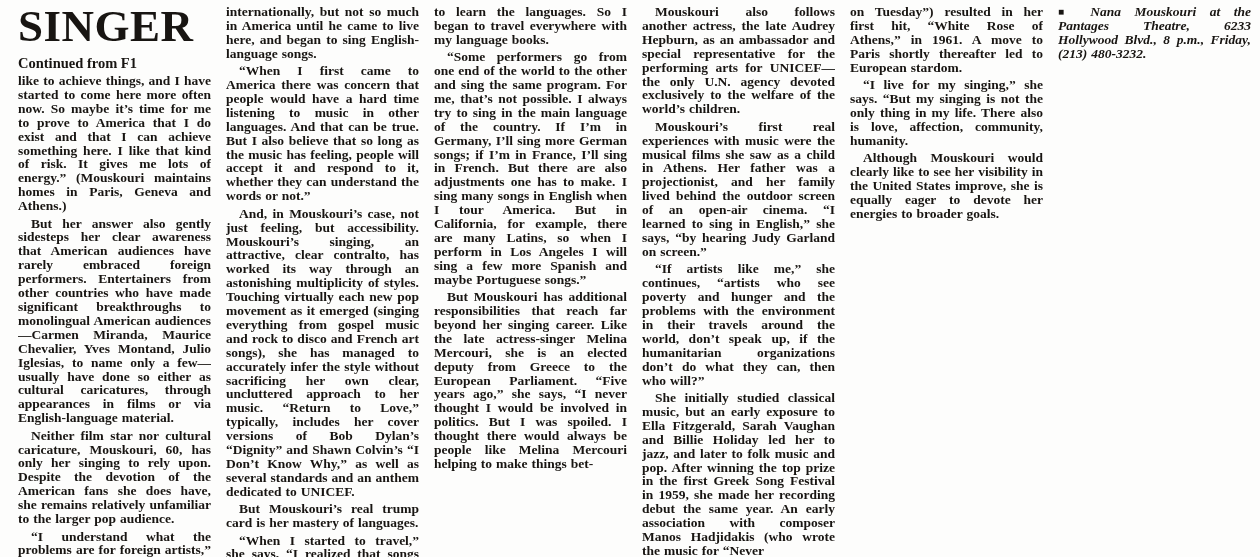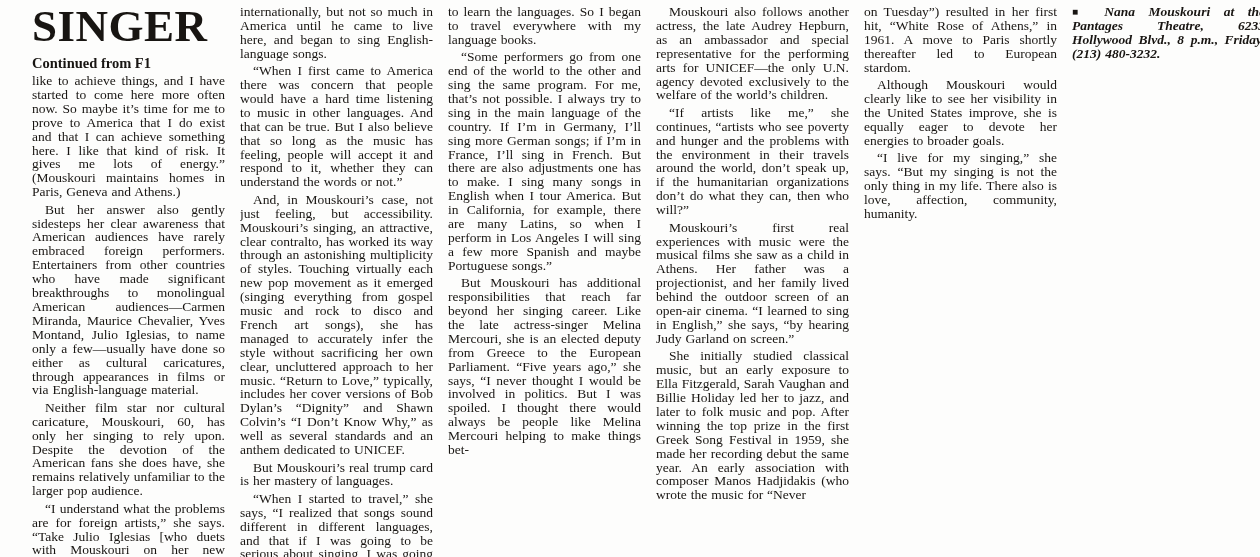--- a/index.html
+++ b/index.html
@@ -7,21 +7,21 @@
     padding: 0;
     width: 1260px;
     height: 557px;
     overflow: hidden;
     background: #fdfdfc;
   }
   .page {
     box-sizing: border-box;
     width: 1141px;
     height: 557px;
-    padding: 5px 8px 0 32px;
+    padding: 5px 8px 0 18px;
     font-family: "Liberation Serif", serif;
     color: #181512;
   }
   .columns {
     display: flex;
     gap: 15px;
     align-items: flex-start;
   }
   .col {
     flex: 0 0 193px;
@@ -43,20 +43,21 @@
     margin: 0 0 3px 0;
     font-family: Liberation Serif, serif;
   }
   .paras p {
     margin: 0 0 3.5px 0;
     font-size: 13.5px;
     line-height: 13.9px;
     text-align: justify;
     word-spacing: 0.6px;
     hyphens: auto;
+    font-weight: bold;
     -webkit-hyphens: auto;
   }
   .paras p.indent { text-indent: 13px; }
   .paras p.tagline {
     font-style: italic;
     font-weight: 700;
     text-align: justify;
   }
   .bullet {
     font-style: normal;
@@ -96,31 +97,31 @@
       <div class="paras">
           <p>to learn the languages. So I began to travel everywhere with my language books.</p>
           <p class="indent">“Some performers go from one end of the world to the other and sing the same program. For me, that’s not possible. I always try to sing in the main language of the country. If I’m in Germany, I’ll sing more German songs; if I’m in France, I’ll sing in French. But there are also adjustments one has to make. I sing many songs in English when I tour America. But in California, for example, there are many Latins, so when I perform in Los Angeles I will sing a few more Spanish and maybe Portuguese songs.”</p>
           <p class="indent">But Mouskouri has additional responsibilities that reach far beyond her singing career. Like the late actress-singer Melina Mercouri, she is an elected deputy from Greece to the European Parliament. “Five years ago,” she says, “I never thought I would be involved in politics. But I was spoiled. I thought there would always be people like Melina Mercouri helping to make things bet-</p>
         </div>
     </section>
 
     <section class="col">
       <div class="paras">
           <p class="indent">Mouskouri also follows another actress, the late Audrey Hepburn, as an ambassador and special representative for the performing arts for UNICEF—the only U.N. agency devoted exclusively to the welfare of the world’s children.</p>
+          <p class="indent">Mouskouri’s first real experiences with music were the musical films she saw as a child in Athens. Her father was a projectionist, and her family lived behind the outdoor screen of an open-air cinema. “I learned to sing in English,” she says, “by hearing Judy Garland on screen.”</p>
           <p class="indent">“If artists like me,” she continues, “artists who see poverty and hunger and the problems with the environment in their travels around the world, don’t speak up, if the humanitarian organizations don’t do what they can, then who will?”</p>
-          <p class="indent">Mouskouri’s first real experiences with music were the musical films she saw as a child in Athens. Her father was a projectionist, and her family lived behind the outdoor screen of an open-air cinema. “I learned to sing in English,” she says, “by hearing Judy Garland on screen.”</p>
           <p class="indent">She initially studied classical music, but an early exposure to Ella Fitzgerald, Sarah Vaughan and Billie Holiday led her to jazz, and later to folk music and pop. After winning the top prize in the first Greek Song Festival in 1959, she made her recording debut the same year. An early association with composer Manos Hadjidakis (who wrote the music for “Never</p>
         </div>
     </section>
 
     <section class="col">
       <div class="paras">
           <p>on Tuesday”) resulted in her first hit, “White Rose of Athens,” in 1961. A move to Paris shortly thereafter led to European stardom.</p>
+          <p class="indent">“I live for my singing,” she says. “But my singing is not the only thing in my life. There also is love, affection, community, humanity.</p>
           <p class="indent">Although Mouskouri would clearly like to see her visibility in the United States improve, she is equally eager to devote her energies to broader goals.</p>
-          <p class="indent">“I live for my singing,” she says. “But my singing is not the only thing in my life. There also is love, affection, community, humanity.</p>
         </div>
     </section>
 
     <section class="col">
       <div class="paras">
           <p class="tagline"><span class="bullet">■ </span>Nana Mouskouri at the Pantages Theatre, 6233 Hollywood Blvd., 8 p.m., Friday, (213) 480-3232.</p>
         </div>
     </section>
 
   </div>

